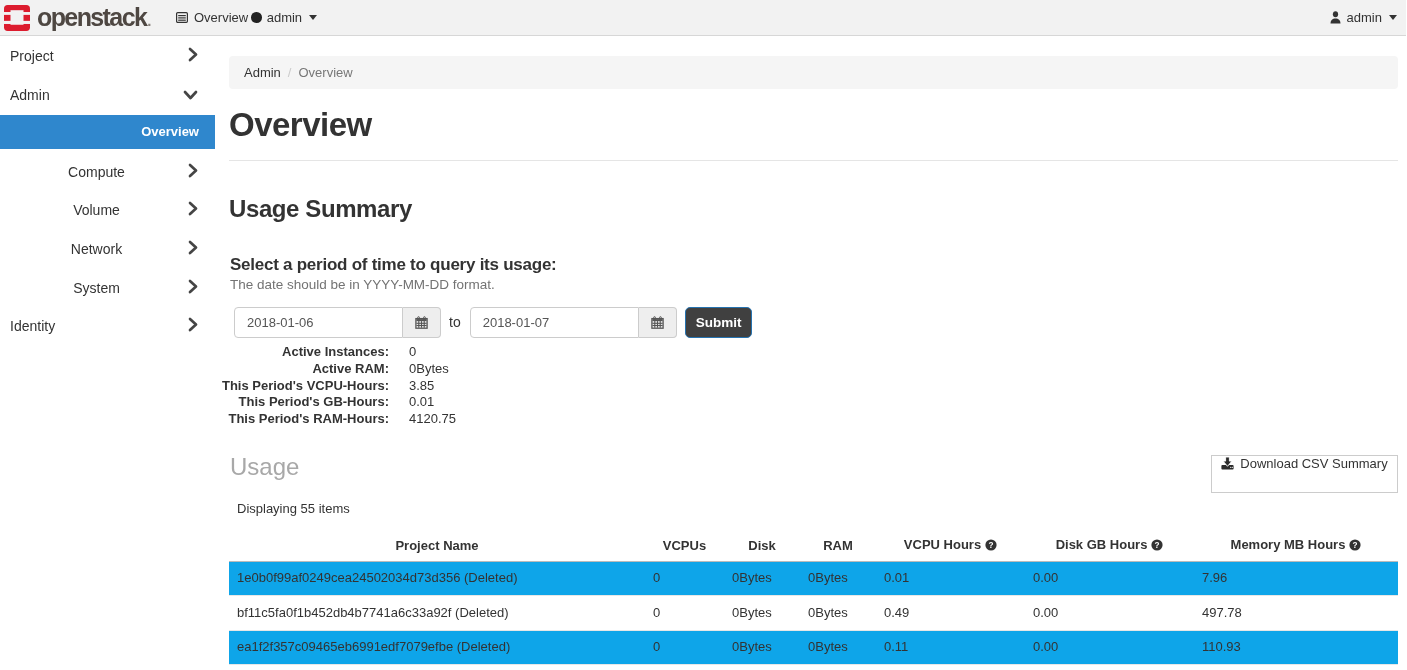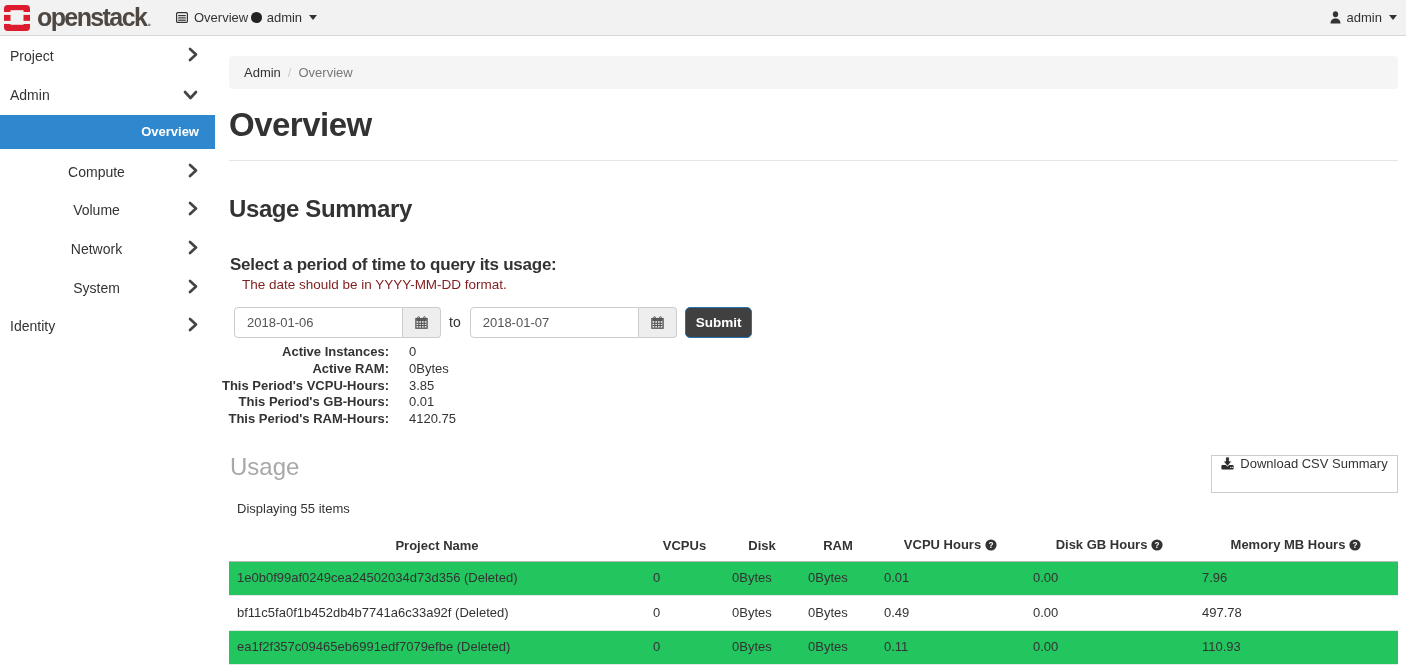--- a/index.html
+++ b/index.html
@@ -25,21 +25,21 @@
 #ov-active { position:absolute; top:79px; left:0; width:215px; height:34px; background:#2f87cd; color:#fff; font-weight:bold; font-size:13px; line-height:34px; text-align:right; padding-right:16px; }
 
 
 #breadcrumb { position:absolute; left:229px; top:56px; width:1169px; height:33px; background:#f5f5f5; border-radius:4px; font-size:13px; line-height:33px; padding-left:15px; }
 #breadcrumb .sep { color:#ccc; margin:0 7px; }
 #breadcrumb .active { color:#777; }
 #pagetitle { position:absolute; left:229px; top:108px; font-size:33px; font-weight:bold; color:#333; line-height:1; letter-spacing:-0.5px; }
 #hr1 { position:absolute; left:229px; top:160px; width:1169px; height:0; border-top:1px solid #e5e5e5; }
 #usagesummary { position:absolute; left:229px; top:197px; font-size:24px; font-weight:bold; color:#333; line-height:1; letter-spacing:-0.4px; }
 #selperiod { position:absolute; left:230px; top:256px; font-size:17px; font-weight:bold; color:#333; line-height:1; letter-spacing:-0.25px; }
-#datehint { position:absolute; left:242px; top:277.5px; font-size:13.5px; color:#7f1d1d; line-height:1; }
+#datehint { position:absolute; left:230px; top:277.5px; font-size:13.5px; color:#737373; line-height:1; }
 
 
 #formrow { position:absolute; left:234px; top:306.5px; height:31px; display:flex; align-items:center; }
 .igroup { display:flex; height:31px; }
 .igroup input { width:169px; height:31px; border:1px solid #ccc; border-radius:4px 0 0 4px; padding:0 12px; font-size:13px; color:#555; font-family:"Liberation Sans",sans-serif; background:#fff; }
 .igroup .addon { width:38px; height:31px; border:1px solid #ccc; border-left:none; border-radius:0 4px 4px 0; background:#eee; display:flex; align-items:center; justify-content:center; }
 #to { margin-left:8px; margin-right:9px; font-size:14px; }
 #submit { margin-left:8.5px; width:67px; height:31px; background:#404040; border:1px solid #2673b0; border-radius:5px; color:#fff; font-size:13.5px; font-weight:bold; display:flex; align-items:center; justify-content:center; }
 
 
@@ -51,21 +51,21 @@
 
 #usageh { position:absolute; left:230px; top:455px; font-size:24px; color:#a8a8a8; line-height:1; }
 #csvbtn { position:absolute; left:1211px; top:455px; width:187px; height:38px; background:#fff; border:1px solid #ccc; border-radius:0; display:flex; align-items:flex-start; justify-content:center; font-size:13px; color:#333; }
 #csvbtn svg { margin-right:6px; }
 #displaying { position:absolute; left:237px; top:501px; font-size:13px; }
 
 
 #tbl { position:absolute; left:229px; top:530px; width:1169px; border-collapse:collapse; font-size:13px; color:#333; }
 #tbl th { text-align:center; font-weight:bold; padding:6px 8px 4px 8px; border-bottom:1.5px solid #bbb; line-height:18.5px;margin-top:19px; }
 #tbl td { padding:7.5px 8px; line-height:18.5px; border-bottom:1px solid #e7e7e7; }
-#tbl tr.odd td { background:#22c55e; }
+#tbl tr.odd td { background:#0ea5e9; }
 .qicon { display:inline-block; vertical-align:-2px; margin-left:4px; }
 </style>
 </head>
 <body>
 
 <div id="navbar">
   <div id="brand">
     <svg width="26" height="26" viewBox="0 0 100 100">
       <rect x="0" y="0" width="100" height="100" rx="14" fill="#dc1c2e"></rect>
       <rect x="25" y="20" width="50" height="56" fill="#f2f2f2"></rect>

